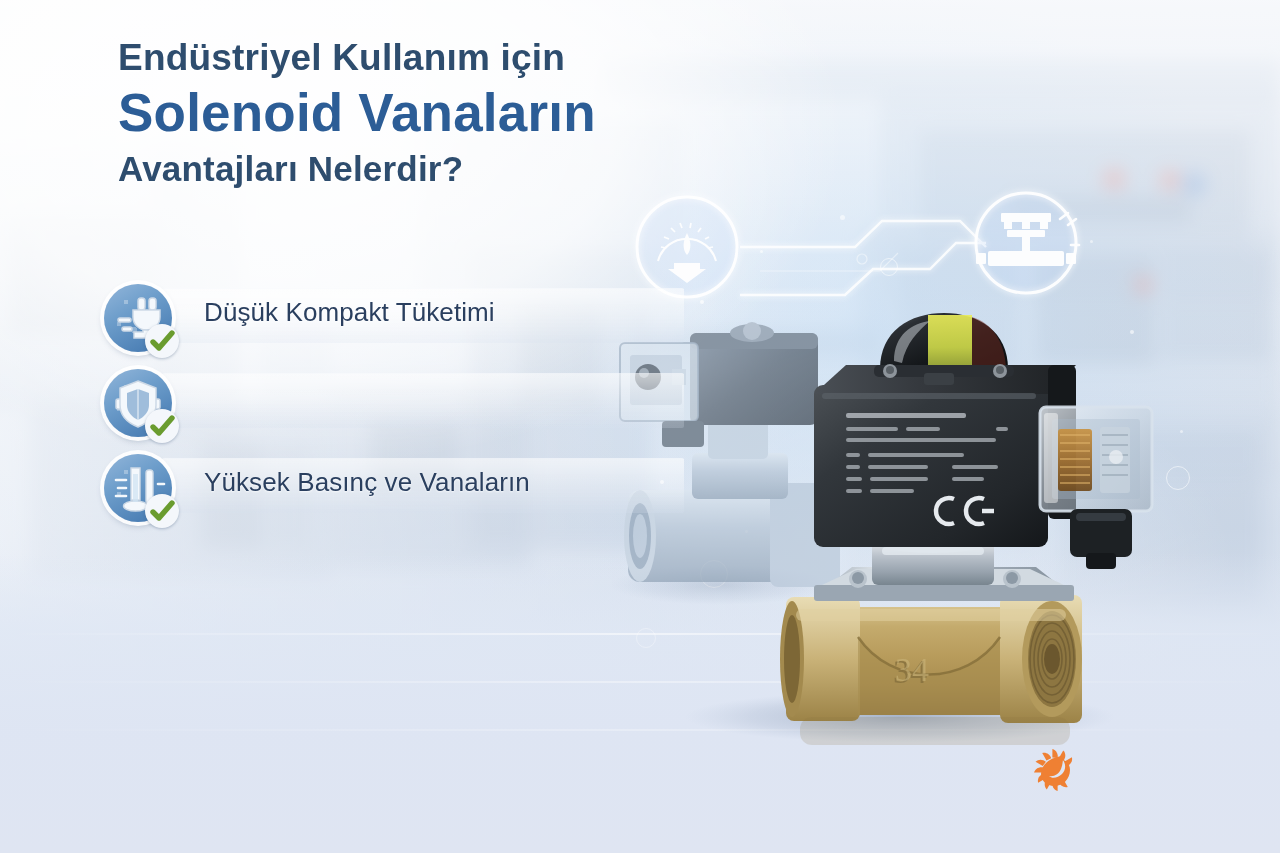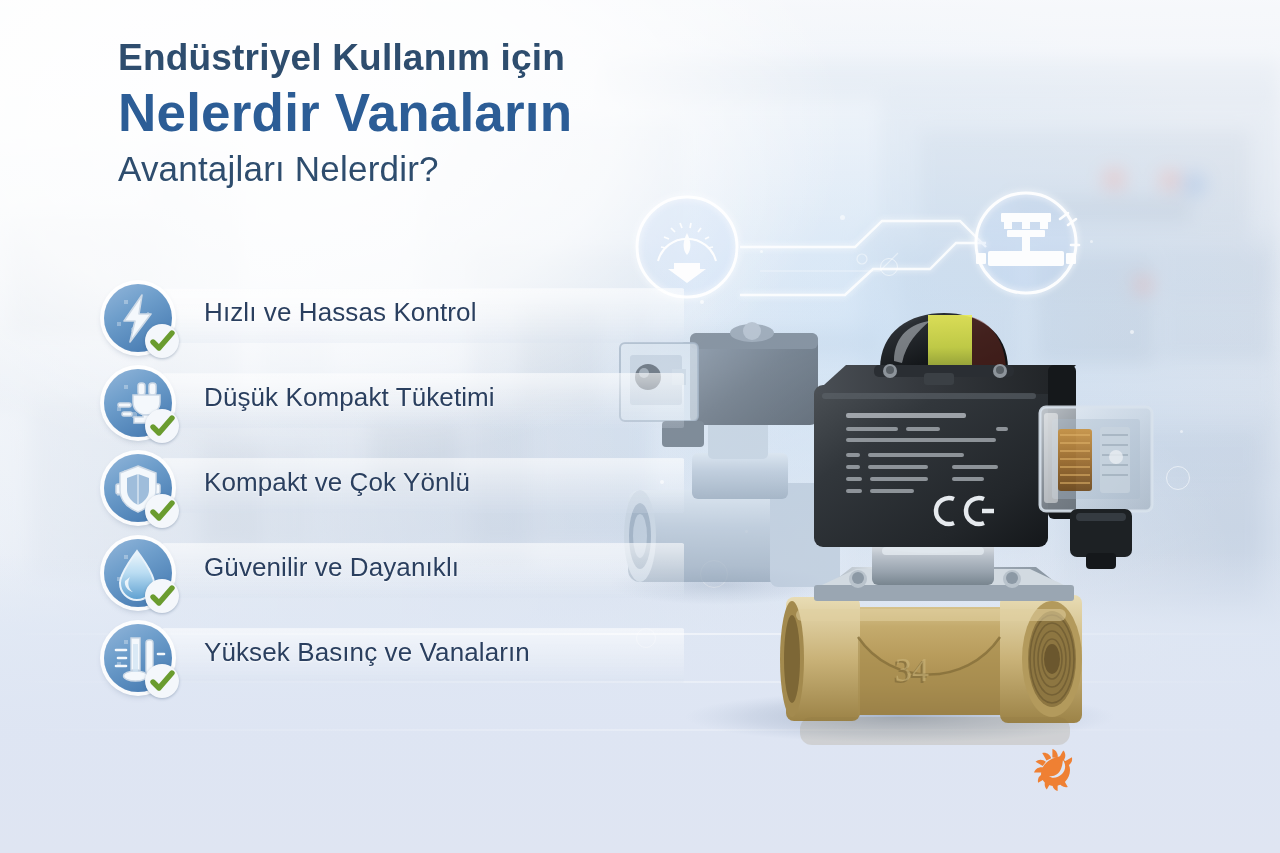--- a/index.html
+++ b/index.html
@@ -64,21 +64,21 @@
     font-size:37px;font-weight:bold;color:#2e4d6e;letter-spacing:.2px;
     text-shadow:0 2px 3px rgba(255,255,255,.85), 0 1px 0 rgba(255,255,255,.9);
     line-height:1.18;
   }
   .h-l2{
     font-size:53px;font-weight:bold;color:#2c5d96;letter-spacing:.2px;
     line-height:1.18;margin-top:2px;
     text-shadow:0 2px 4px rgba(255,255,255,.85);
   }
   .h-l3{
-    font-size:35px;font-weight:normal;color:#2e4d6e;letter-spacing:.2px;
+    font-size:35px;font-weight:bold;color:#2e4d6e;letter-spacing:.2px;
     line-height:1.2;margin-top:4px;
     text-shadow:0 2px 3px rgba(255,255,255,.85);
   }
 
   
   .features{position:absolute;left:104px;top:284px;width:520px;}
   .frow{position:relative;height:62px;margin-bottom:23px;}
   .fband{
     position:absolute;left:58px;top:4px;right:-60px;height:54px;
     background:linear-gradient(180deg, rgba(255,255,255,.60) 0%, rgba(255,255,255,.30) 48%, rgba(214,224,238,.22) 100%);
@@ -478,41 +478,26 @@
       </g>
 
       <g opacity=".18">
         <rect x="200" y="432" width="270" height="28" rx="12" fill="#8a7440"></rect>
       </g>
     </svg>
   </div>
 
   <div class="headline">
     <div class="h-l1">Endüstriyel Kullanım için</div>
-    <div class="h-l2">Nelerdir Vanaların</div>
+    <div class="h-l2">Solenoid Vanaların</div>
     <div class="h-l3">Avantajları Nelerdir?</div>
   </div>
 
   <div class="features">
 
-    <div class="frow">
-      <div class="fband"></div>
-      <div class="fbadge">
-        <div class="tex"></div>
-        <svg width="68" height="68" viewBox="0 0 68 68">
-          <path d="M38 11 L20 37 L31 37 L26 58 L47 30 L35 30 Z" fill="#f4f8fc" stroke="#cdd9e6" stroke-width="1.6" stroke-linejoin="round"></path>
-        </svg>
-      </div>
-      <div class="fcheck">
-        <svg width="34" height="34" viewBox="0 0 34 34">
-          <path d="M8 18 L14 24 L27 9" stroke="#6a9c2f" stroke-width="5.4" fill="none" stroke-linecap="round" stroke-linejoin="round"></path>
-        </svg>
-      </div>
-      <div class="flabel">Hızlı ve Hassas Kontrol</div>
-    </div>
 
     <div class="frow">
       <div class="fband"></div>
       <div class="fbadge">
         <div class="tex"></div>
         <svg width="68" height="68" viewBox="0 0 68 68">
           <g fill="#f4f8fc" stroke="#cdd9e6" stroke-width="1.5">
             <rect x="34" y="14" width="7" height="12" rx="3"></rect>
             <rect x="45" y="14" width="7" height="12" rx="3"></rect>
             <path d="M29 26 H56 V33 A13 13 0 0 1 43 46 A13 13 0 0 1 29 33 Z"></path>
@@ -542,46 +527,22 @@
           </g>
           <path d="M34 20 L45 24 V36 C45 43 40 48 34 51 C28 48 23 43 23 36 V24 Z" fill="#5a8cc0" opacity=".55"></path>
           <path d="M34 20 L34 51" stroke="#f4f8fc" stroke-width="2" opacity=".5"></path>
         </svg>
       </div>
       <div class="fcheck">
         <svg width="34" height="34" viewBox="0 0 34 34">
           <path d="M8 18 L14 24 L27 9" stroke="#6a9c2f" stroke-width="5.4" fill="none" stroke-linecap="round" stroke-linejoin="round"></path>
         </svg>
       </div>
-      <div class="flabel">Kompakt ve Çok Yönlü</div>
     </div>
 
-    <div class="frow">
-      <div class="fband"></div>
-      <div class="fbadge">
-        <div class="tex"></div>
-        <svg width="68" height="68" viewBox="0 0 68 68">
-          <defs>
-            <linearGradient id="dropg" x1="0" y1="0" x2="0" y2="1">
-              <stop offset="0%" stop-color="#eef6fc"></stop>
-              <stop offset="45%" stop-color="#b9dcf2"></stop>
-              <stop offset="100%" stop-color="#5d9fd0"></stop>
-            </linearGradient>
-          </defs>
-          <path d="M33 12 C33 12 16 34 16 44 A17 17 0 0 0 50 44 C50 34 33 12 33 12 Z" fill="url(#dropg)" stroke="#e8f2fa" stroke-width="2"></path>
-          <path d="M26 38 C23 43 24 50 29 53 C24 52 20 47 21 42 Z" fill="#ffffff" opacity=".8"></path>
-        </svg>
-      </div>
-      <div class="fcheck">
-        <svg width="34" height="34" viewBox="0 0 34 34">
-          <path d="M8 18 L14 24 L27 9" stroke="#6a9c2f" stroke-width="5.4" fill="none" stroke-linecap="round" stroke-linejoin="round"></path>
-        </svg>
-      </div>
-      <div class="flabel">Güvenilir ve Dayanıklı</div>
-    </div>
 
     <div class="frow">
       <div class="fband"></div>
       <div class="fbadge">
         <div class="tex"></div>
         <svg width="68" height="68" viewBox="0 0 68 68">
           <g fill="#f4f8fc" stroke="#cdd9e6" stroke-width="1.4">
             <path d="M27 14 H36 V46 H27 Z"></path>
             <ellipse cx="31.5" cy="52" rx="12" ry="5"></ellipse>
             <rect x="42" y="16" width="7" height="34" rx="3"></rect>

